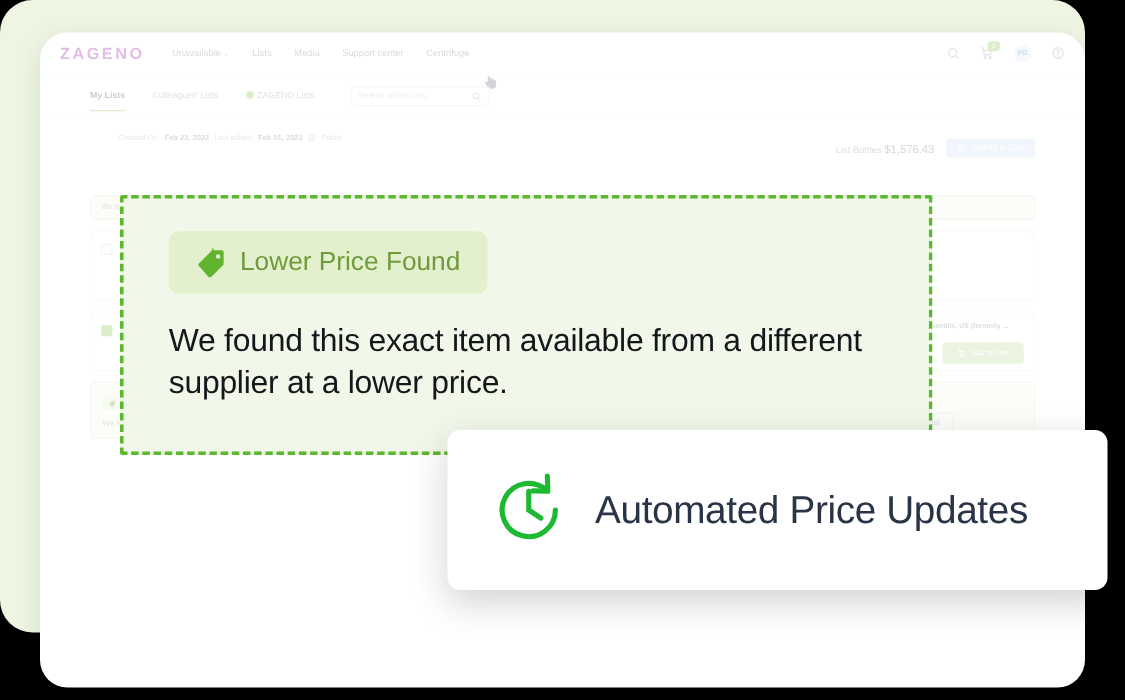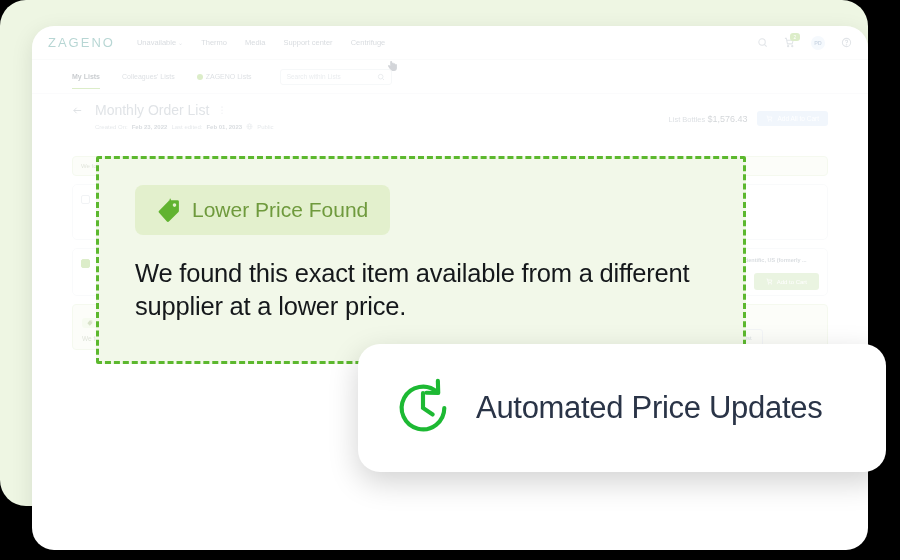--- a/index.html
+++ b/index.html
@@ -26,21 +26,21 @@
 
   
   .faded { opacity: 0.30; filter: blur(0.35px); }
 
   
   .topnav {
     position: absolute; left: 0; top: 0; width: 836px; height: 34px;
     display: flex; align-items: center; padding: 0 16px;
     border-bottom: 1px solid #eef0f2; background: #fff;
   }
-  .logo { font-size: 13px; letter-spacing: 2.0px; font-weight: 400; color: #0f766e; }
+  .logo { font-size: 13px; letter-spacing: 2.0px; font-weight: 700; color: #a21caf; }
   .navlinks { display: flex; align-items: center; gap: 18px; margin-left: 22px; }
   .navlink { font-size: 7.5px; color: #7b8794; white-space: nowrap; }
   .caret { font-size: 6px; margin-left: 2px; color: #9aa5b1; }
   .nav-right { margin-left: auto; display: flex; align-items: center; gap: 16px; position: relative; }
   .nav-icon { width: 11px; height: 11px; color: #9aa5b1; display: block; }
   .cart-wrap { position: relative; }
   .cart-badge {
     position: absolute; right: -5px; top: -4px; min-width: 10px; height: 8px;
     background: #8bc34a; border-radius: 3px; color: #fff;
     font-size: 5px; line-height: 8px; text-align: center; padding: 0 2px;
@@ -166,21 +166,21 @@
   .callout-badge svg { width: 24px; height: 24px; color: #61b330; flex: none; }
   .callout-badge span { font-size: 21px; color: #6f9a3d; white-space: nowrap; }
   .callout-head {
     margin-top: 22px; font-size: 25.5px; line-height: 1.28;
     color: #15181b; letter-spacing: -0.2px;
   }
 
   
   .apu-card {
     position: absolute; left: 358px; top: 344px; width: 528px; height: 128px;
-    background: #ffffff; border-radius: 22px;
+    background: #ffffff; border-radius: 10px;
     box-shadow: 0 10px 30px rgba(0,0,0,0.18);
     display: flex; align-items: center; padding: 0 34px; gap: 22px;
   }
   .apu-card svg { width: 62px; height: 62px; color: #1db933; flex: none; }
   .apu-card span { font-size: 31px; color: #2a3447; white-space: nowrap; letter-spacing: -0.3px; }
 </style>
 </head>
 <body>
 
 <div id="stage">
@@ -189,21 +189,21 @@
 
   <div class="app-window">
     <div class="faded">
 
       <div class="topnav">
         <div class="logo">ZAGENO</div>
         <div class="navlinks">
           <div class="navlink">
             <span>Unavailable</span><span class="caret">⌄</span>
           </div>
-          <div class="navlink">Thermo</div>
+          <div class="navlink">Lists</div>
           <div class="navlink">Media</div>
           <div class="navlink">Support center</div>
           <div class="navlink">Centrifuge</div>
         </div>
         <div class="nav-right">
           <svg class="nav-icon" viewBox="0 0 24 24" fill="none" stroke="currentColor" stroke-width="2.2">
               <circle cx="11" cy="11" r="7"></circle>
               <line x1="16.5" y1="16.5" x2="21" y2="21"></line>
             </svg>
           <div class="cart-wrap">
@@ -233,28 +233,20 @@
         <div class="search-box">
           <span>Search within Lists</span>
           <svg viewBox="0 0 24 24" fill="none" stroke="currentColor" stroke-width="2.4">
               <circle cx="11" cy="11" r="7"></circle>
               <line x1="16.5" y1="16.5" x2="21" y2="21"></line>
             </svg>
         </div>
       </div>
 
       <div class="list-head">
-        <div class="lh-top">
-          <svg class="back-arrow" viewBox="0 0 24 24" fill="none" stroke="currentColor" stroke-width="2">
-              <line x1="20" y1="12" x2="4" y2="12"></line>
-              <polyline points="10,6 4,12 10,18"></polyline>
-            </svg>
-          <div class="list-title">Monthly Order List</div>
-          <div class="dots">⋮</div>
-        </div>
         <div class="lh-meta">
           <span>Created On:</span>
           <b>Feb 23, 2022</b>
           <span>Last edited:</span>
           <b>Feb 01, 2023</b>
           <svg class="globe" viewBox="0 0 24 24" fill="none" stroke="currentColor" stroke-width="2">
               <circle cx="12" cy="12" r="9"></circle>
               <ellipse cx="12" cy="12" rx="4" ry="9"></ellipse>
               <line x1="3" y1="12" x2="21" y2="12"></line>
             </svg>

